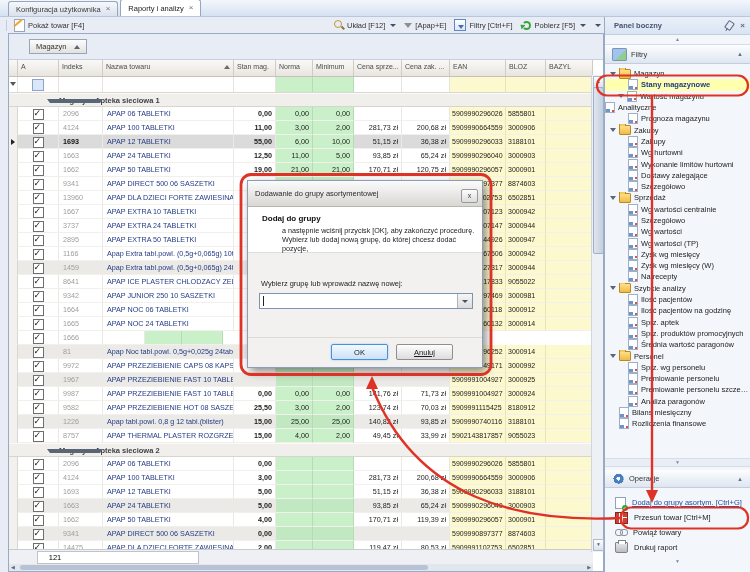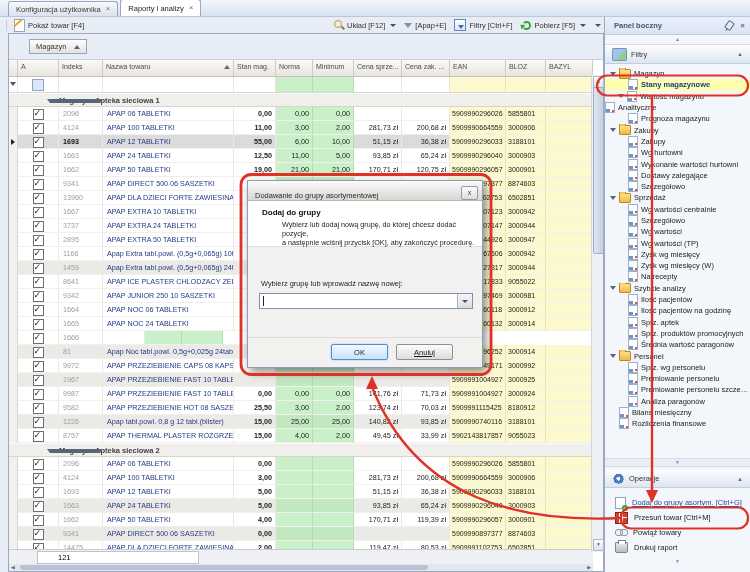--- a/index.html
+++ b/index.html
@@ -69,21 +69,21 @@
   .drow.alt .g{background:#c2e8c2;}
   .y{background:#fcf9cf;border-right-color:#e8e4b8;}
   .c.eanc,.c.blozc{padding-left:2px;font-size:7px;}
   .cb{width:9px;height:9px;border:1px solid #6f6f6f;background:#fff;margin:2px auto 0;position:relative;}
   .cb:after{content:"\2713";position:absolute;left:0px;top:-3px;font-size:9px;color:#1a1a1a;}
   .cbf{width:10px;height:10px;border:1px solid #8aa5c8;background:#d9e7f8;margin:2px auto 0;}
   .ffun{width:0;height:0;border-left:3px solid transparent;border-right:3px solid transparent;border-top:4px solid #555;margin:5px auto 0;}
   .gfooter{position:absolute;left:0;bottom:7px;width:584px;height:14px;background:#eef0f3;border-top:1px solid #c7ccd3;}
   .fcell{position:absolute;left:28px;top:1px;width:160px;height:11px;background:#fff;border:1px solid #bfc4cb;
          font-size:7.5px;line-height:11px;}
-  .fcell span{display:inline-block;width:34px;text-align:left;margin-left:20px;}
+  .fcell span{display:inline-block;width:34px;text-align:center;}
   
   .vscroll{position:absolute;right:0;top:41px;width:12px;height:477px;background:#edf0f5;border-left:1px solid #d0d6df;box-sizing:border-box;}
   .sbtn{position:absolute;left:1px;width:9px;height:10px;background:linear-gradient(#fcfdfe,#dde3ec);border:1px solid #aeb9ca;
         font-size:5px;color:#5a6880;text-align:center;line-height:9px;}
   .vthumb{position:absolute;left:1px;top:12px;width:9px;height:165px;background:linear-gradient(90deg,#dfe6f0,#c3cede);border:1px solid #9fafc6;border-radius:2px;}
   .hscroll{position:absolute;left:0;bottom:0;width:584px;height:7px;background:#e2e6ed;}
   .hthumb{position:absolute;left:11px;top:1px;width:408px;height:5px;background:#b7c2d4;border-radius:3px;}
   .harrow{position:absolute;top:0px;font-size:5px;color:#5a6880;line-height:7px;}
   
   .panel{position:absolute;left:604px;top:17px;width:146px;height:555px;background:#f3f6fa;
@@ -127,21 +127,21 @@
                 background:#3aa43a;color:#fff;font-size:6px;line-height:6px;text-align:center;font-weight:bold;}
   .ic-link{width:12px;height:7px;position:relative;flex:none;}
   .ic-link:before,.ic-link:after{content:'';position:absolute;top:0;width:6px;height:5px;border:1.5px solid #8b919c;border-radius:3px;}
   .ic-link:before{left:0;} .ic-link:after{left:5px;}
   .ic-print{width:11px;height:9px;background:linear-gradient(#e8e8e8,#b9bcc2);border:1px solid #7f848c;border-radius:1px 1px 2px 2px;position:relative;flex:none;}
   .ic-print:before{content:'';position:absolute;left:2px;top:-3px;width:6px;height:3px;background:#fff;border:1px solid #7f848c;border-bottom:none;}
   
   .dialog{position:absolute;left:247px;top:180px;width:236px;height:188px;background:#f2f1ef;
           border:1px solid #8e9cb5;box-shadow:3px 4px 9px rgba(0,0,0,.45);z-index:40;box-sizing:border-box;}
   .dtitle{height:17px;background:linear-gradient(#fbfbfb,#d9d7d3);border-bottom:1px solid #b9b6b0;
-          display:flex;align-items:flex-end;padding:2px 4px 0 7px;font-size:7.5px;color:#2a2a2a;}
+          display:flex;align-items:flex-start;padding:8px 4px 0 7px;font-size:7.5px;color:#2a2a2a;}
   .dclose{margin-left:auto;width:15px;height:12px;border:1px solid #97999e;border-radius:2px;
           background:linear-gradient(#fdfdfd,#dcdcdc);font-size:7px;color:#444;text-align:center;line-height:11px;}
   .dwhite{height:46px;background:#fff;border-bottom:1px solid #e0dedb;padding:7px 0 0 14px;box-sizing:border-box;}
   .dhead{font-size:8px;font-weight:bold;color:#111;margin-bottom:3px;}
   .ddesc{font-size:7.2px;color:#222;line-height:9px;padding-left:20px;}
   .dlabel{position:absolute;left:13px;top:98px;font-size:7.4px;color:#222;}
   .dcombo{position:absolute;left:11px;top:112px;width:214px;height:16px;background:#fff;border:1px solid #7e93ad;box-sizing:border-box;}
   .dcombo .caret{position:absolute;left:3px;top:2px;width:1px;height:10px;background:#222;}
   .dcombo .cbtn{position:absolute;right:0;top:0;width:14px;height:14px;background:linear-gradient(#f6f6f6,#dcdcdc);border-left:1px solid #aab4c2;}
   .dcombo .cbtn:after{content:'';position:absolute;left:4px;top:6px;width:0;height:0;border-left:3px solid transparent;border-right:3px solid transparent;border-top:3.5px solid #44506a;}
@@ -799,21 +799,21 @@
         <div class="titem" style="padding-left:23px">
           <span class="pg"></span>
           <span class="lbl">Zakupy</span>
         </div>
         <div class="titem" style="padding-left:23px">
           <span class="pg"></span>
           <span class="lbl">Wg hurtowni</span>
         </div>
         <div class="titem" style="padding-left:23px">
           <span class="pg"></span>
-          <span class="lbl">Wykonanie wartości hurtowni</span>
+          <span class="lbl">Wykonanie limitów hurtowni</span>
         </div>
         <div class="titem" style="padding-left:23px">
           <span class="pg"></span>
           <span class="lbl">Dostawy zalegające</span>
         </div>
         <div class="titem" style="padding-left:23px">
           <span class="pg"></span>
           <span class="lbl">Szczegółowo</span>
         </div>
         <div class="titem" style="padding-left:5px">
@@ -932,22 +932,22 @@
   </div>
 
   <div class="dialog">
     <div class="dtitle">
       <span>Dodawanie do grupy asortymentowej</span>
       <span class="dclose">x</span>
     </div>
     <div class="dwhite">
       <div class="dhead">Dodaj do grupy</div>
       <div class="ddesc">
+        <div>a następnie wciśnij przycisk [OK], aby zakończyć procedurę.</div>
         <div>Wybierz lub dodaj nową grupę, do której chcesz dodać pozycje,</div>
-        <div>a następnie wciśnij przycisk [OK], aby zakończyć procedurę.</div>
       </div>
     </div>
     <div class="dlabel">Wybierz grupę lub wprowadź nazwę nowej:</div>
     <div class="dcombo">
       <span class="caret"></span>
       <span class="cbtn"></span>
     </div>
     <div class="dbtns">
       <div class="btn default ok">OK</div>
       <div class="btn cancel">Anuluj</div>

